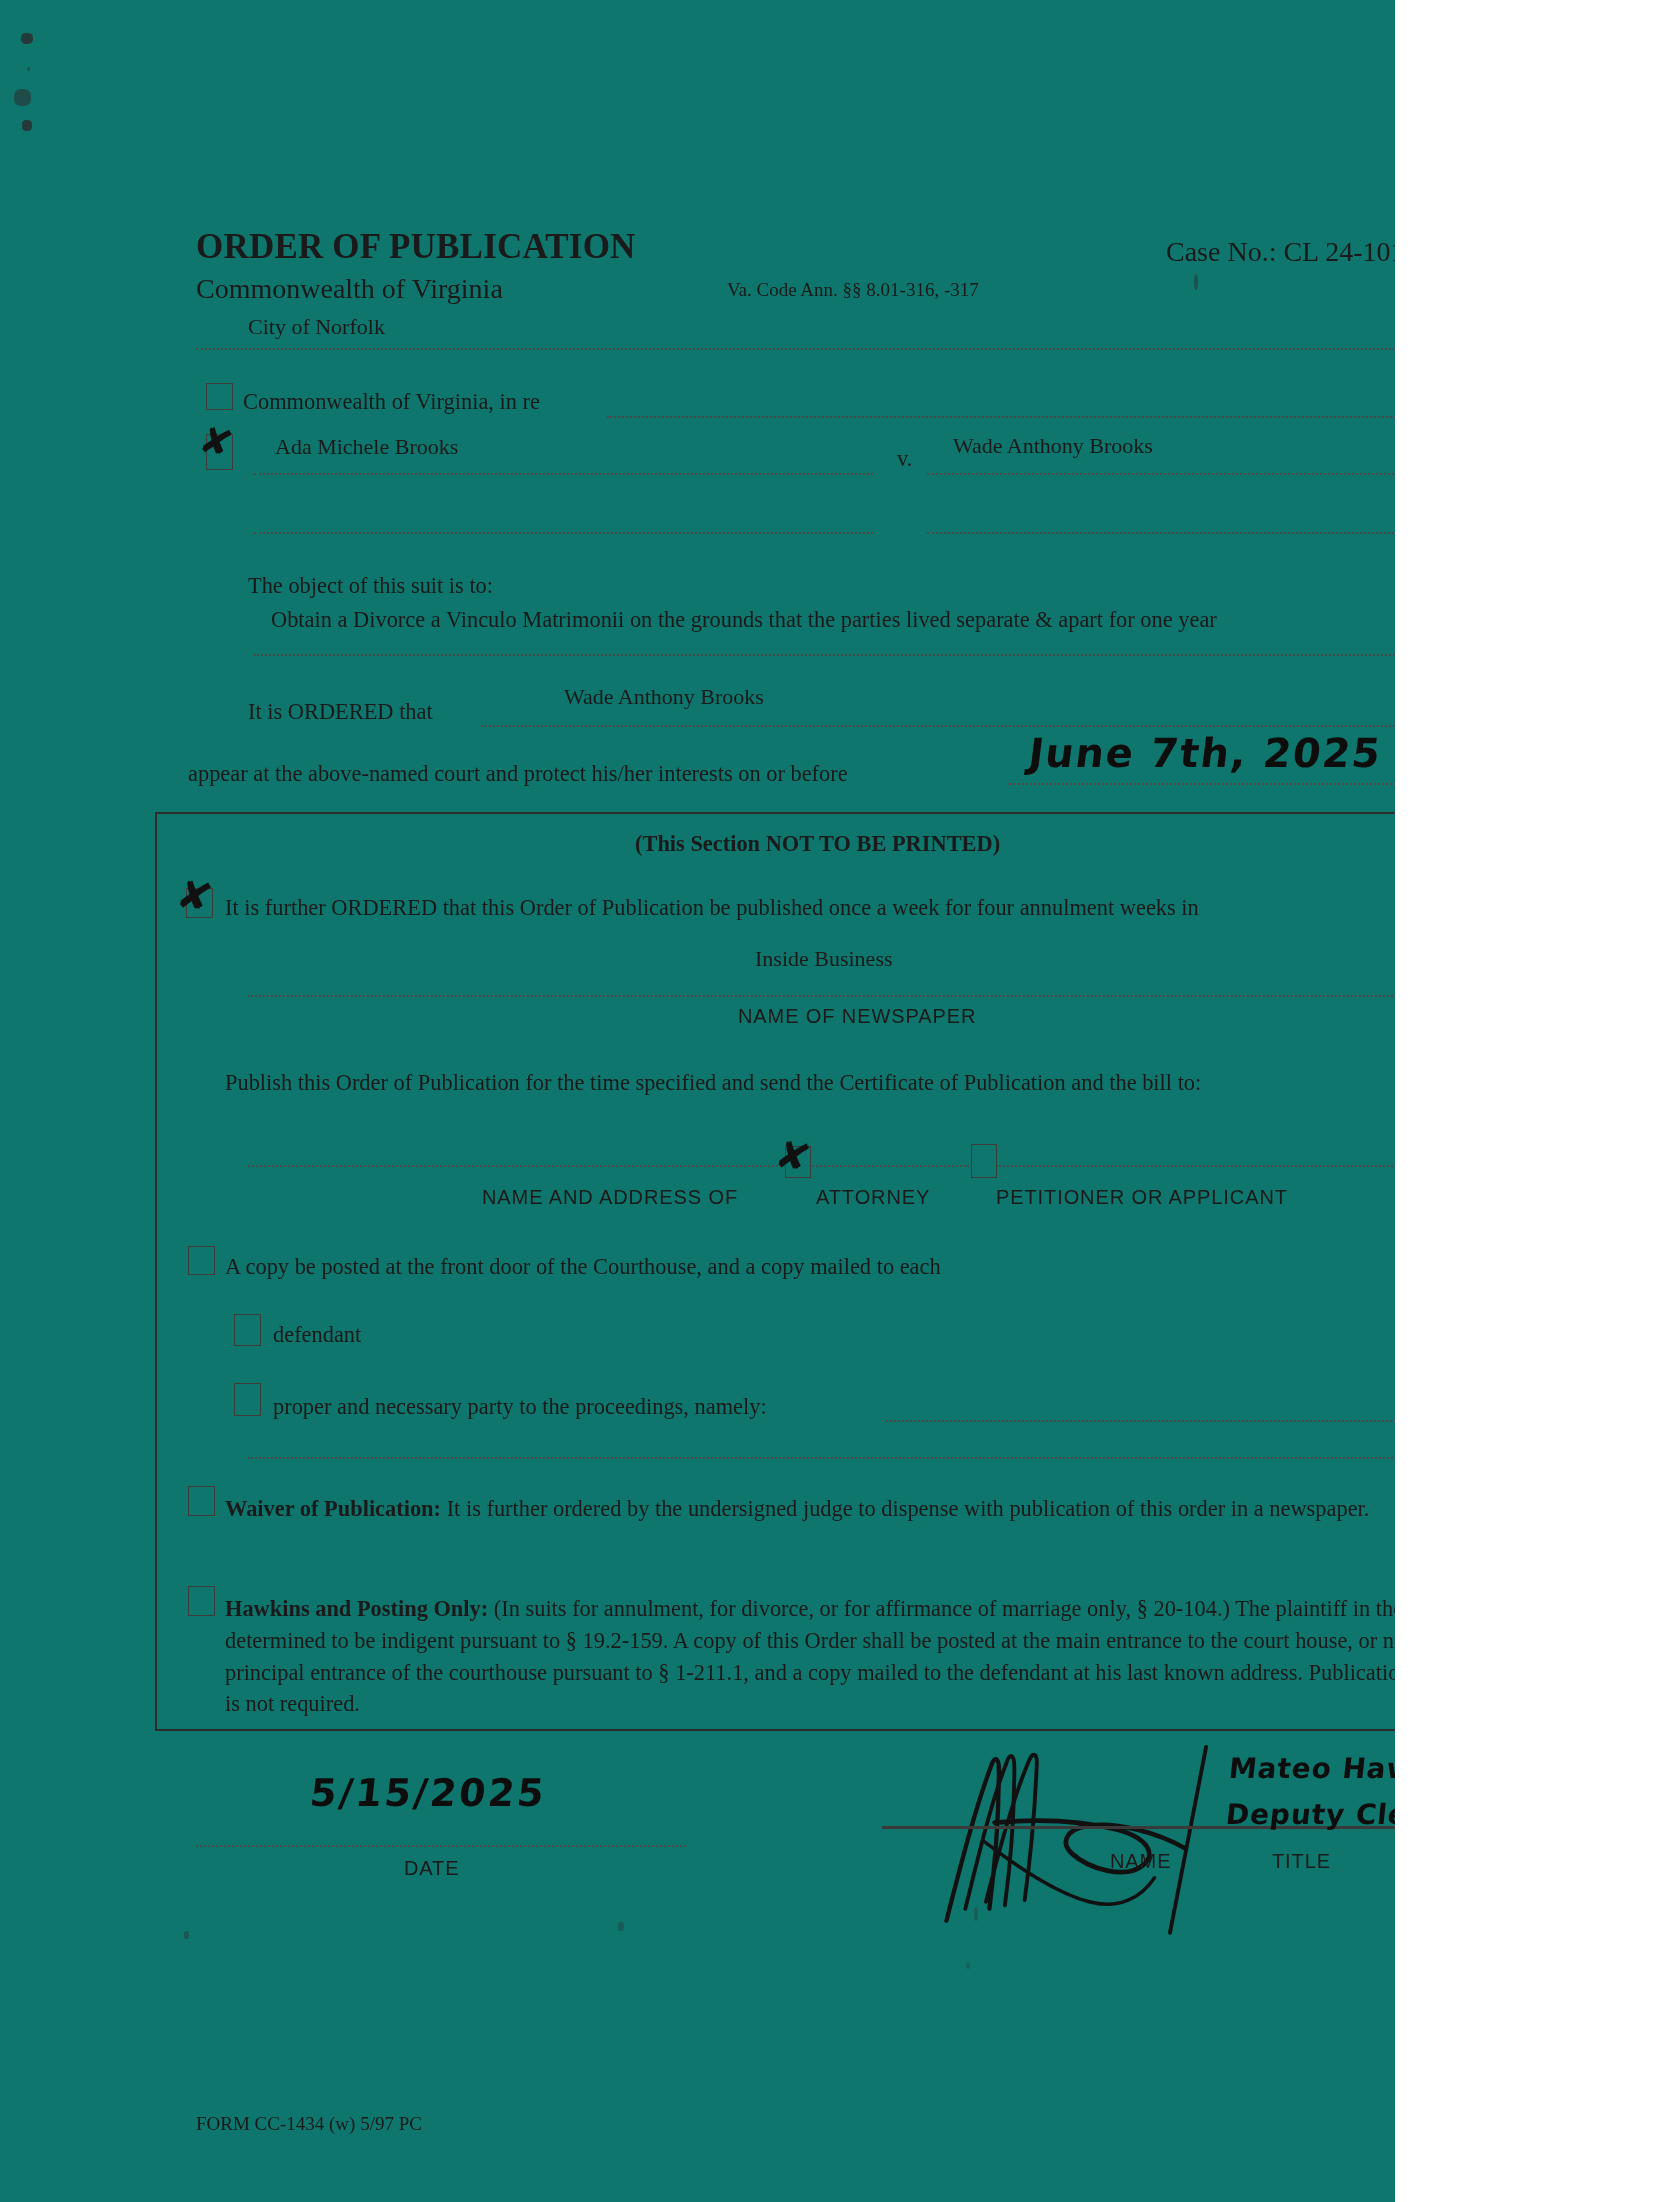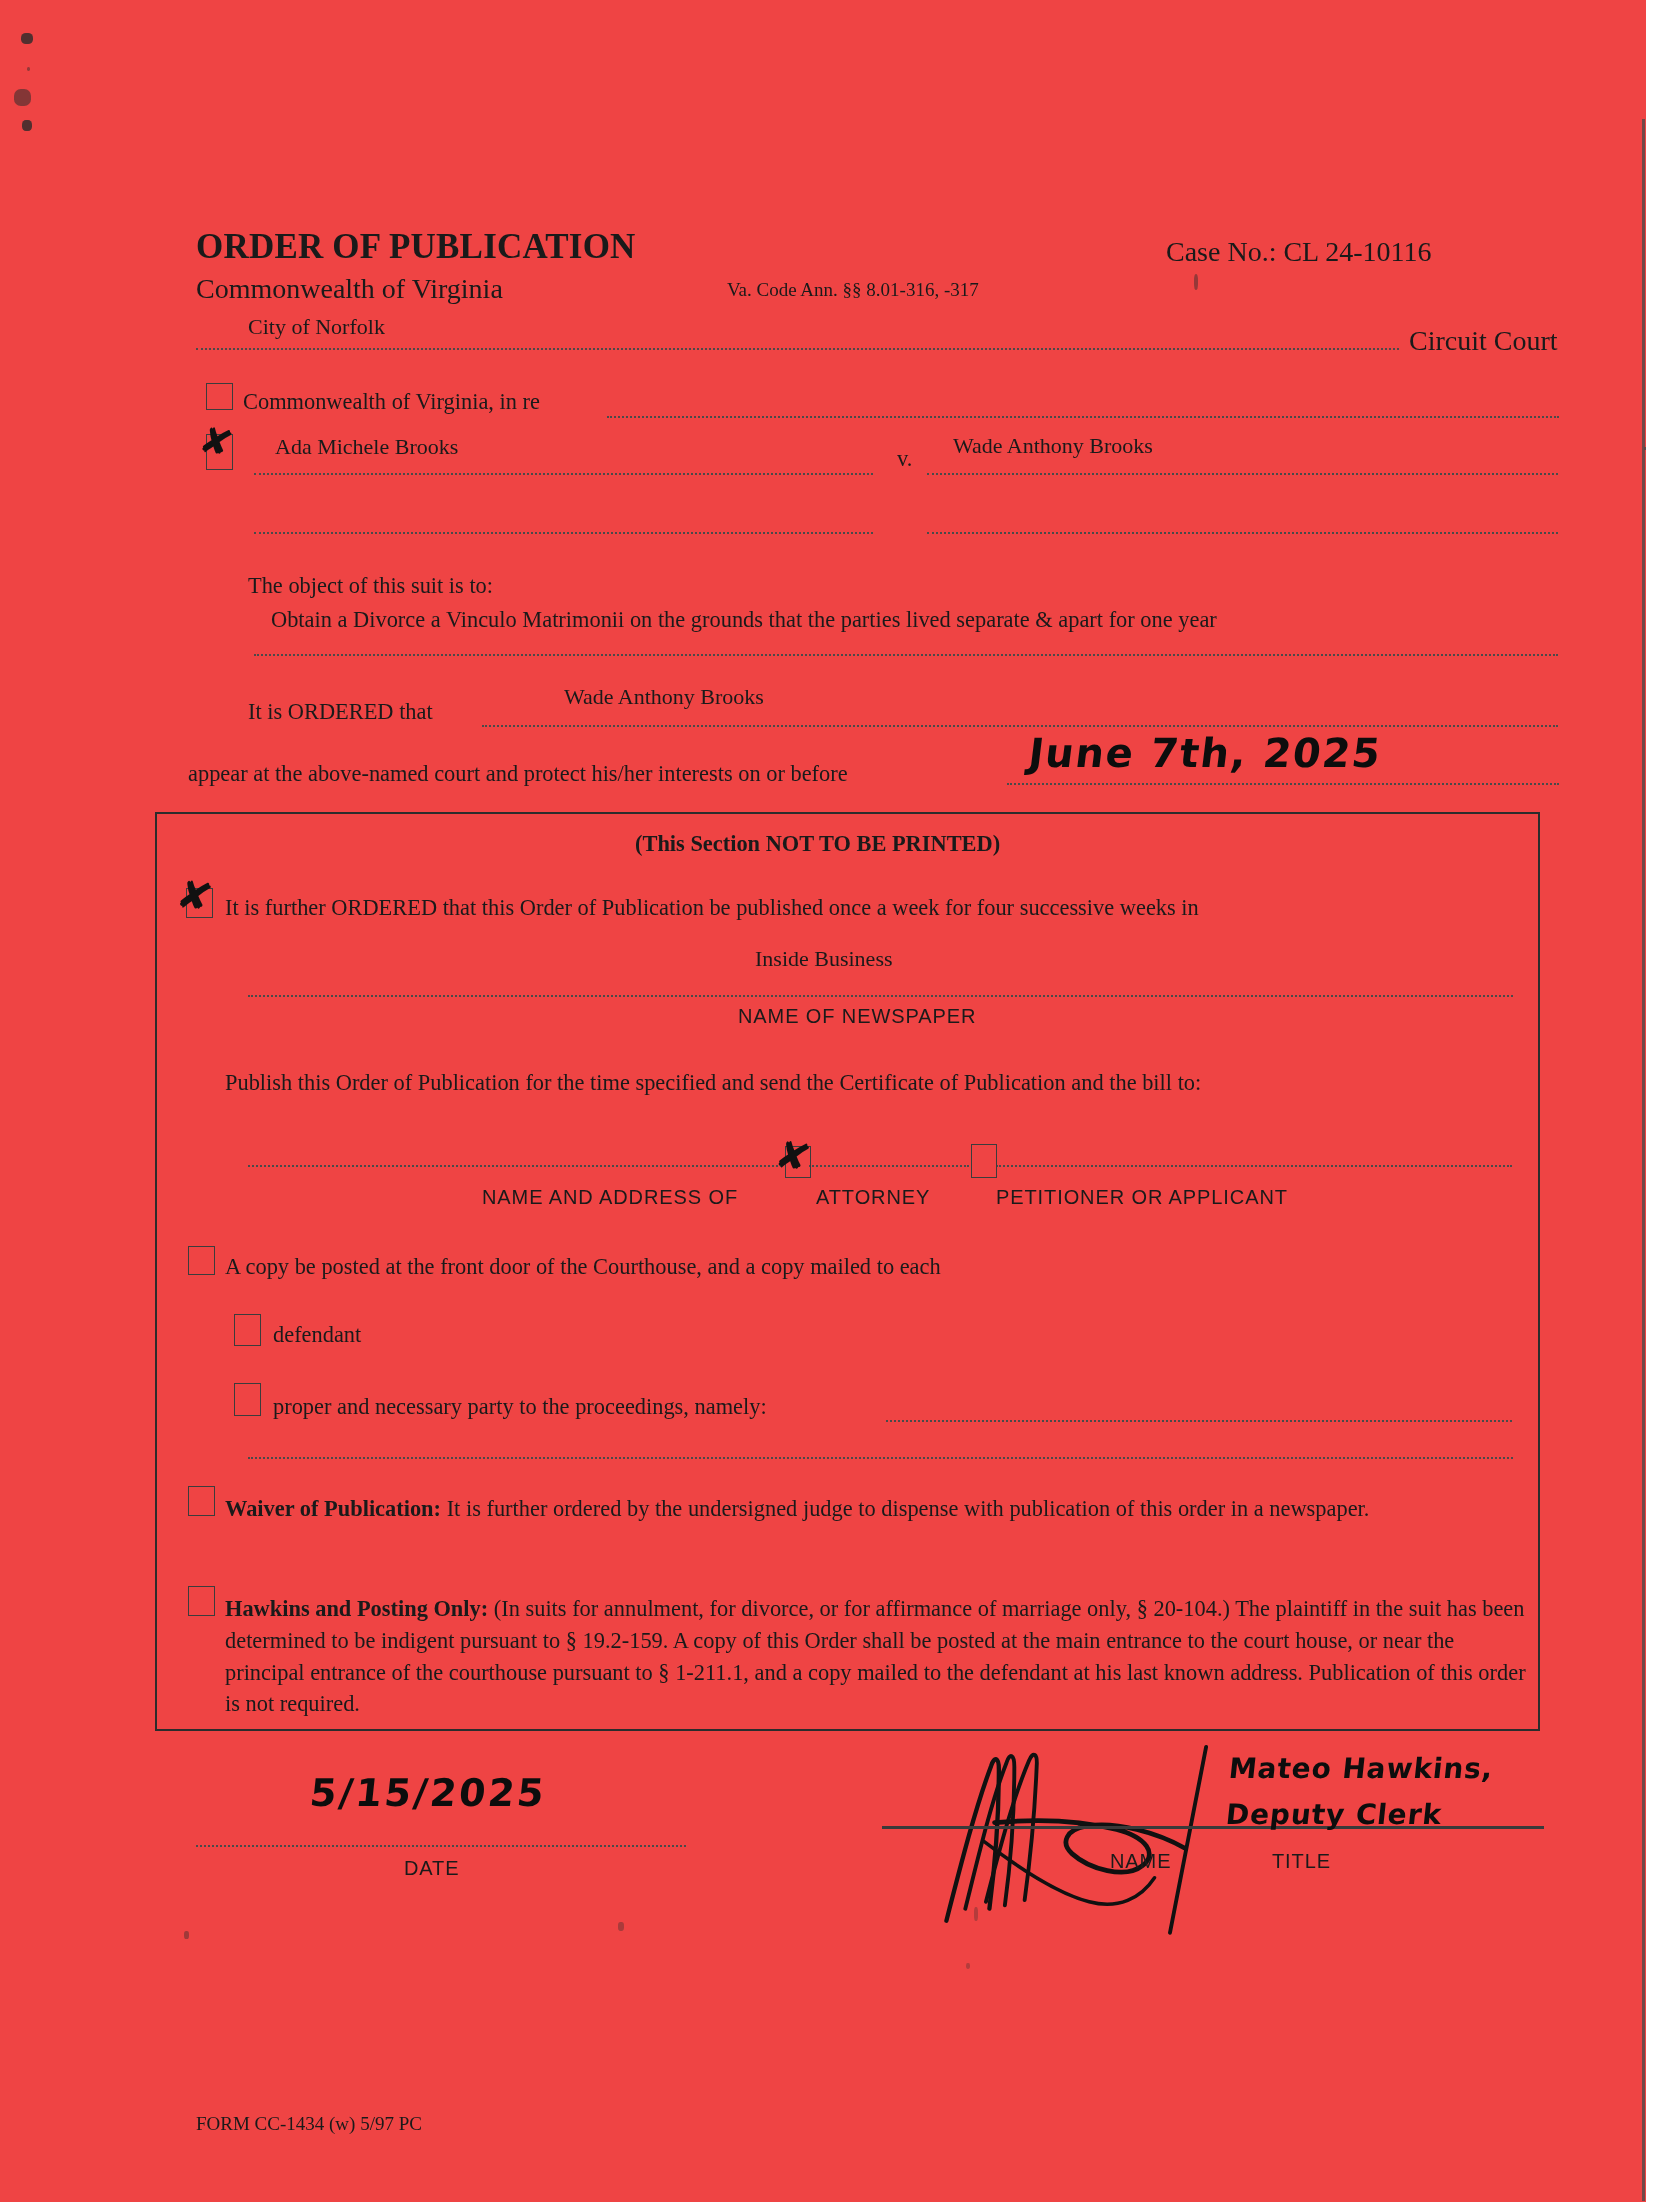--- a/index.html
+++ b/index.html
@@ -7,23 +7,23 @@
     margin: 0;
     padding: 0;
     background: #ffffff;
   }
   body {
     font-family: "Liberation Serif", "DejaVu Serif", serif;
     color: #1a1a1a;
   }
   .page {
     position: relative;
-    width: 1646px;
+    width: 1395px;
     height: 2203px;
-    background: #ef4444;
+    background: #0f766e;
     overflow: hidden;
   }
 
   
   .speck {
     position: absolute;
     background: #2b2b2b;
     border-radius: 40%;
     opacity: .8;
   }
@@ -190,21 +190,21 @@
   <div class="t body-txt" style="left:188px;top:761px;">appear at the above-named court and protect his/her interests on or before</div>
   <div class="dots" style="left:1007px;top:783px;width:552px;"></div>
   <div class="hand hand-date-top" style="left:1029px;top:730px;">June 7th, 2025</div>
 
   <div class="framed" style="left:155px;top:812px;width:1385px;height:919px;"></div>
 
   <div class="t body-txt bold" style="left:635px;top:831px;">(This Section NOT TO BE PRINTED)</div>
 
   <div class="cbox" style="left:186px;top:888px;width:25px;height:28px;"></div>
   <div class="xmark" style="left:177px;top:876px;font-size:41px;transform:rotate(14deg);">✘</div>
-  <div class="t body-txt" style="left:225px;top:895px;">It is further ORDERED that this Order of Publication be published once a week for four successive weeks in</div>
+  <div class="t body-txt" style="left:225px;top:895px;">It is further ORDERED that this Order of Publication be published once a week for four annulment weeks in</div>
 
   <div class="t fill" style="left:755px;top:946px;">Inside Business</div>
   <div class="dots" style="left:248px;top:995px;width:1265px;"></div>
   <div class="t caps-lbl" style="left:738px;top:1005px;">NAME OF NEWSPAPER</div>
 
   <div class="t body-txt" style="left:225px;top:1070px;">Publish this Order of Publication for the time specified and send the Certificate of Publication and the bill to:</div>
 
   <div class="dots" style="left:248px;top:1165px;width:534px;"></div>
   <div class="dots" style="left:809px;top:1165px;width:160px;"></div>
   <div class="dots" style="left:996px;top:1165px;width:516px;"></div>

